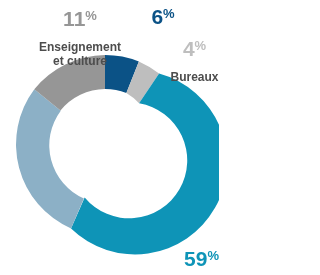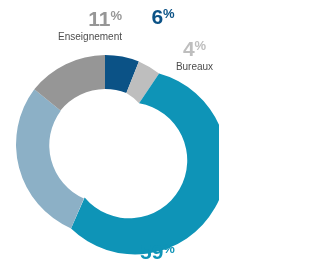--- a/index.html
+++ b/index.html
@@ -43,33 +43,33 @@
   }
   .pct .sym {
     font-size: 13px;
     font-weight: bold;
     vertical-align: baseline;
     position: relative;
     top: -6px;
     left: 0px;
   }
   .cat {
-    font-size: 10px;
-    font-weight: normal;
+    font-size: 12px;
+    font-weight: bold;
     line-height: 1.15;
     display: block;
-    margin-top: 2px;
+    margin-top: 12px;
   }
 
   
   #label-enseignement {
     left: 38px;
     top: 8px;
     width: 84px;
-    text-align: right;
+    text-align: center;
     color: #969696;
   }
   #label-enseignement .cat { color: #4d4d4d; }
 
   #label-sante {
     left: 130px;
     top: 6px;
     width: 66px;
     text-align: center;
     color: #0b5286;
@@ -89,23 +89,23 @@
     left: 2px;
     top: 40px;
     width: 72px;
     text-align: left;
     color: #8cb0c6;
   }
   #label-bureaux .cat { color: #2b3d4f; }
 
   #label-commerces {
     left: 140px;
-    top: 241px;
+    top: 248px;
     width: 79px;
-    text-align: left;
+    text-align: right;
     color: #0e94b7;
   }
   #label-commerces .cat { color: #0d4f66; }
 </style>
 </head>
 <body>
 
 <div id="chart-root">
 
   <svg class="donut" viewBox="0 0 219 275" aria-hidden="true">
@@ -140,20 +140,21 @@
            L 105 89
            A 58 58 0 0 0 60.46 110.57
            Z" fill="#969696"></path>
     </g>
   </svg>
 
   <div class="label" id="label-enseignement">
     <span class="pct"><span>11</span><span class="sym">%</span></span>
     <span class="cat">
       <span>Enseignement</span><br>
+      <span>et culture</span>
     </span>
   </div>
 
   <div class="label" id="label-sante">
     <span class="pct"><span>6</span><span class="sym">%</span></span>
   </div>
 
   <div class="label" id="label-divers">
     <span class="pct"><span>4</span><span class="sym">%</span></span>
     <span class="cat">Bureaux</span>

